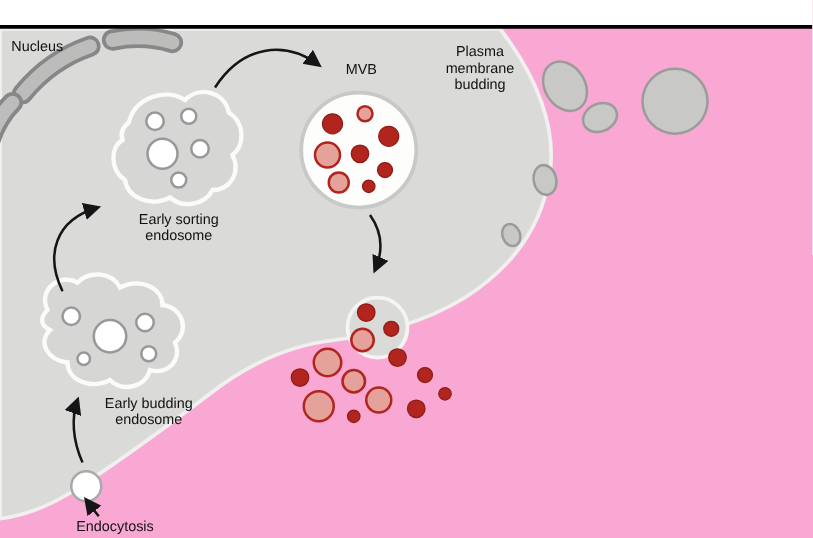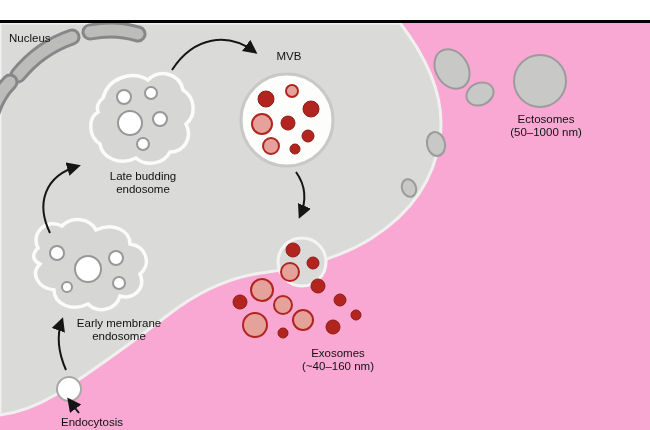--- a/index.html
+++ b/index.html
@@ -130,43 +130,40 @@
       <path class="arrow" marker-end="url(#ah)" d="M 296,152 C 306,166 307,180 300,196"></path>
       <path class="arrow" marker-end="url(#ah)" d="M 79,393 C 75,388 72,384 69,380"></path>
     </g>
   </svg>
 
   <div class="lbl left" style="left:9px; top:12px;">
     <span>Nucleus</span>
   </div>
 
   <div class="lbl" style="left:143px; top:150px;">
-    <span class="line">Late budding</span>
+    <span class="line">Early sorting</span>
     <span class="line">endosome</span>
   </div>
 
   <div class="lbl" style="left:289px; top:30px;">
     <span>MVB</span>
   </div>
 
-
-  <div class="lbl" style="left:546px; top:93px;">
-    <span class="line">Ectosomes</span>
-    <span class="line">(50–1000 nm)</span>
+  <div class="lbl" style="left:384px; top:16px;">
+    <span class="line">Plasma</span>
+    <span class="line">membrane</span>
+    <span class="line">budding</span>
   </div>
 
+
   <div class="lbl" style="left:119px; top:297px;">
-    <span class="line">Early membrane</span>
+    <span class="line">Early budding</span>
     <span class="line">endosome</span>
   </div>
 
-  <div class="lbl" style="left:338px; top:327px;">
-    <span class="line">Exosomes</span>
-    <span class="line">(~40–160 nm)</span>
-  </div>
 
   <div class="lbl" style="left:92px; top:396px;">
     <span>Endocytosis</span>
   </div>
 
   <div class="bar top"></div>
   <div class="bar bottom"></div>
 </div>
 
 </body></html>

